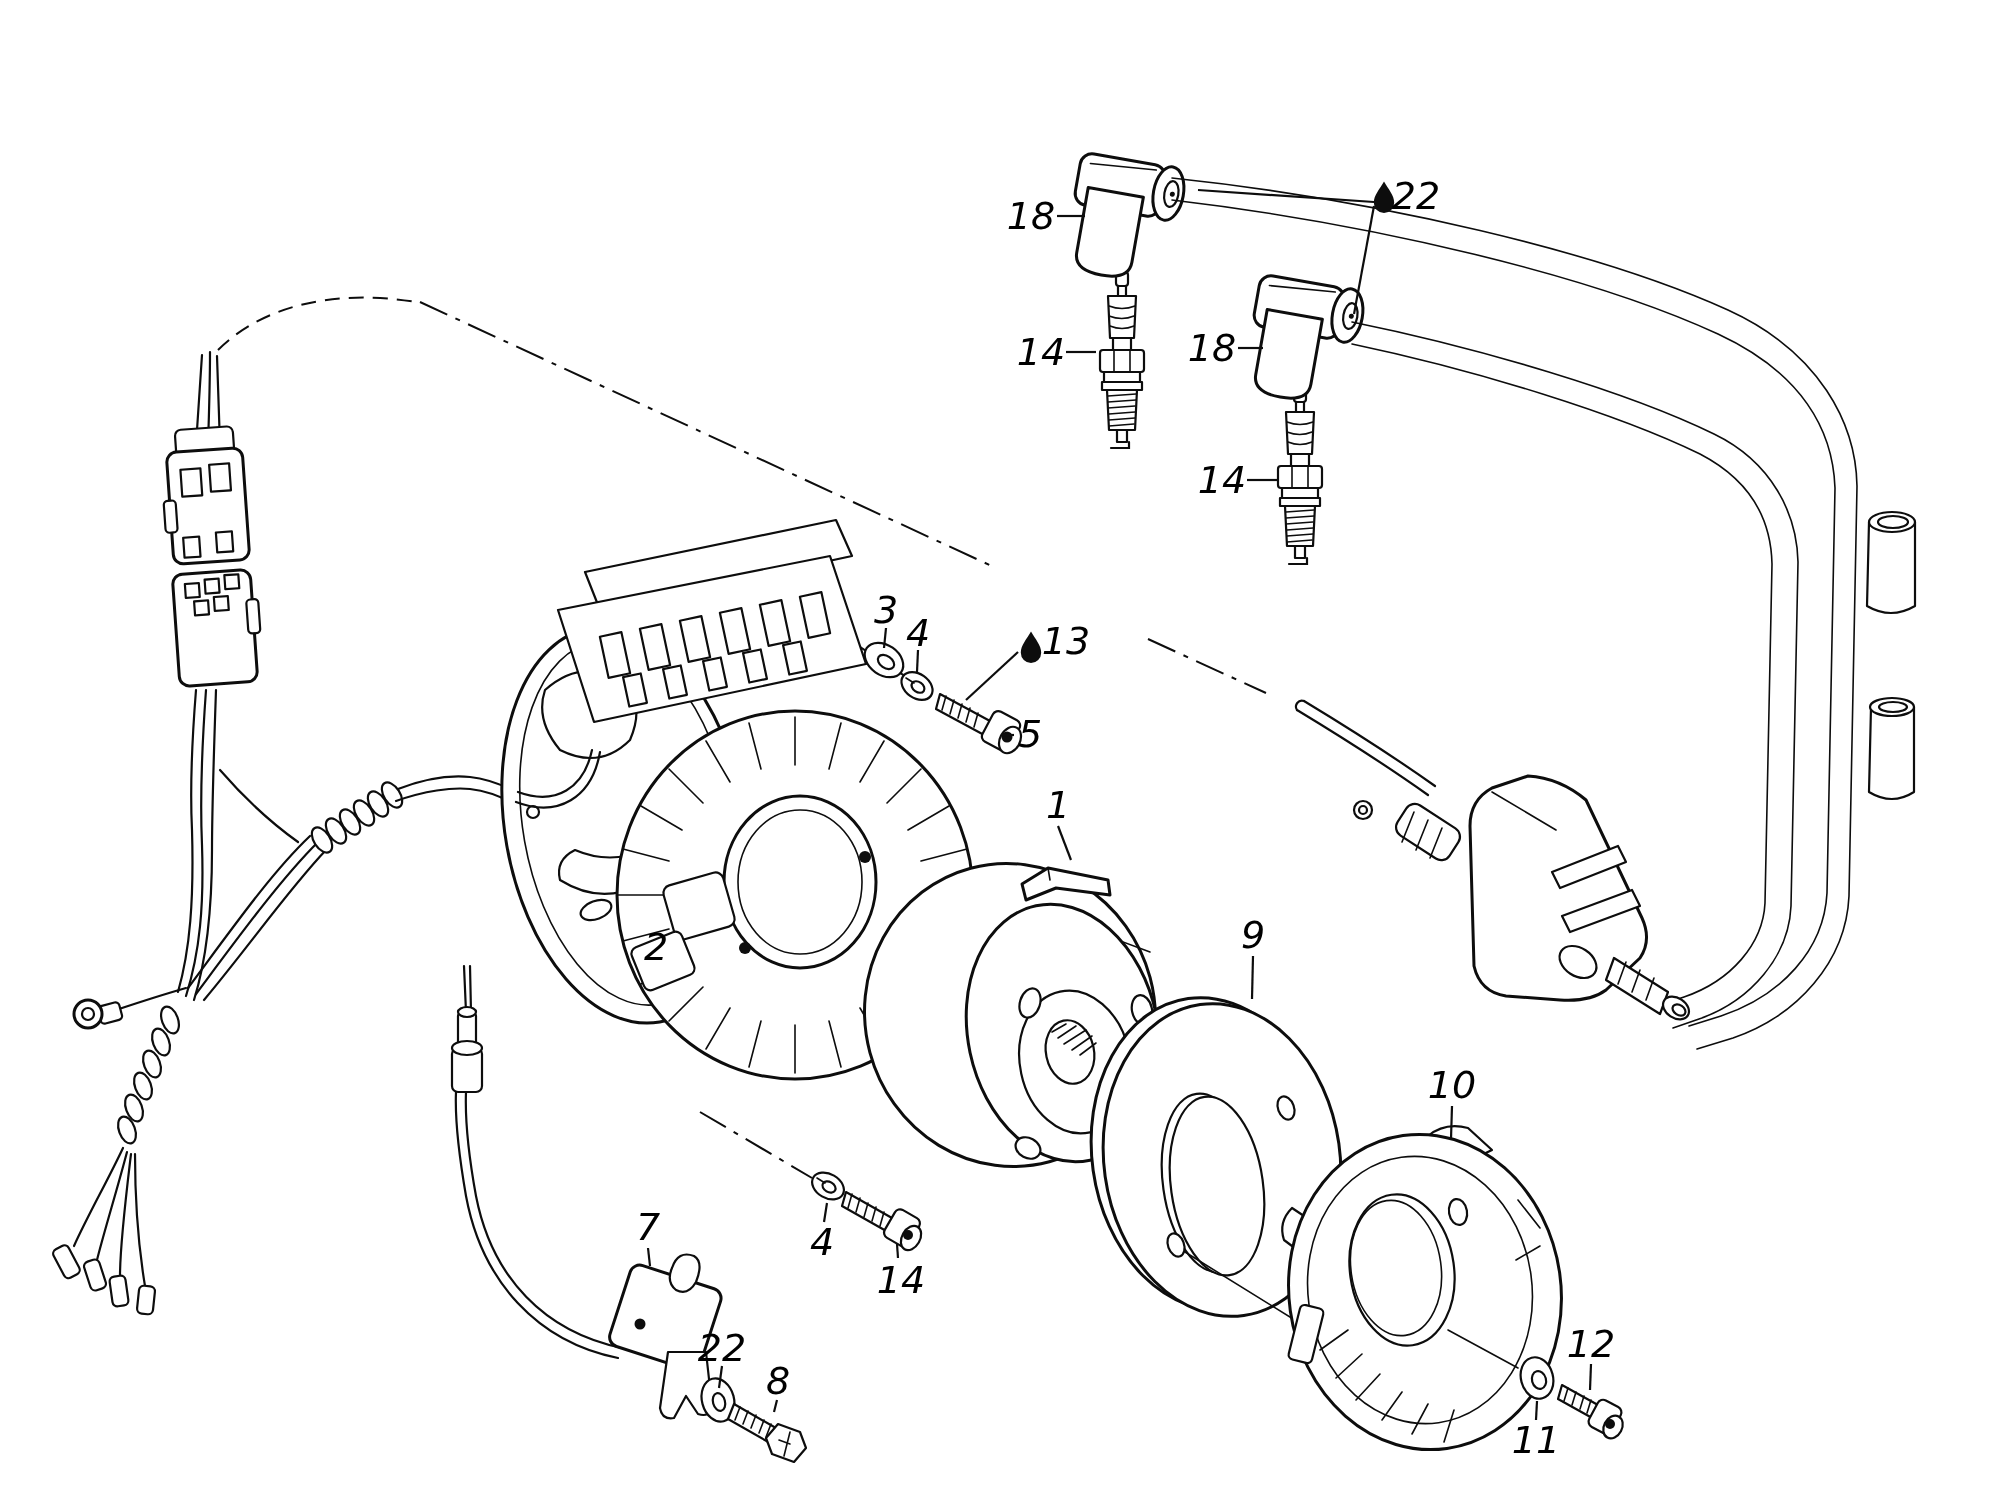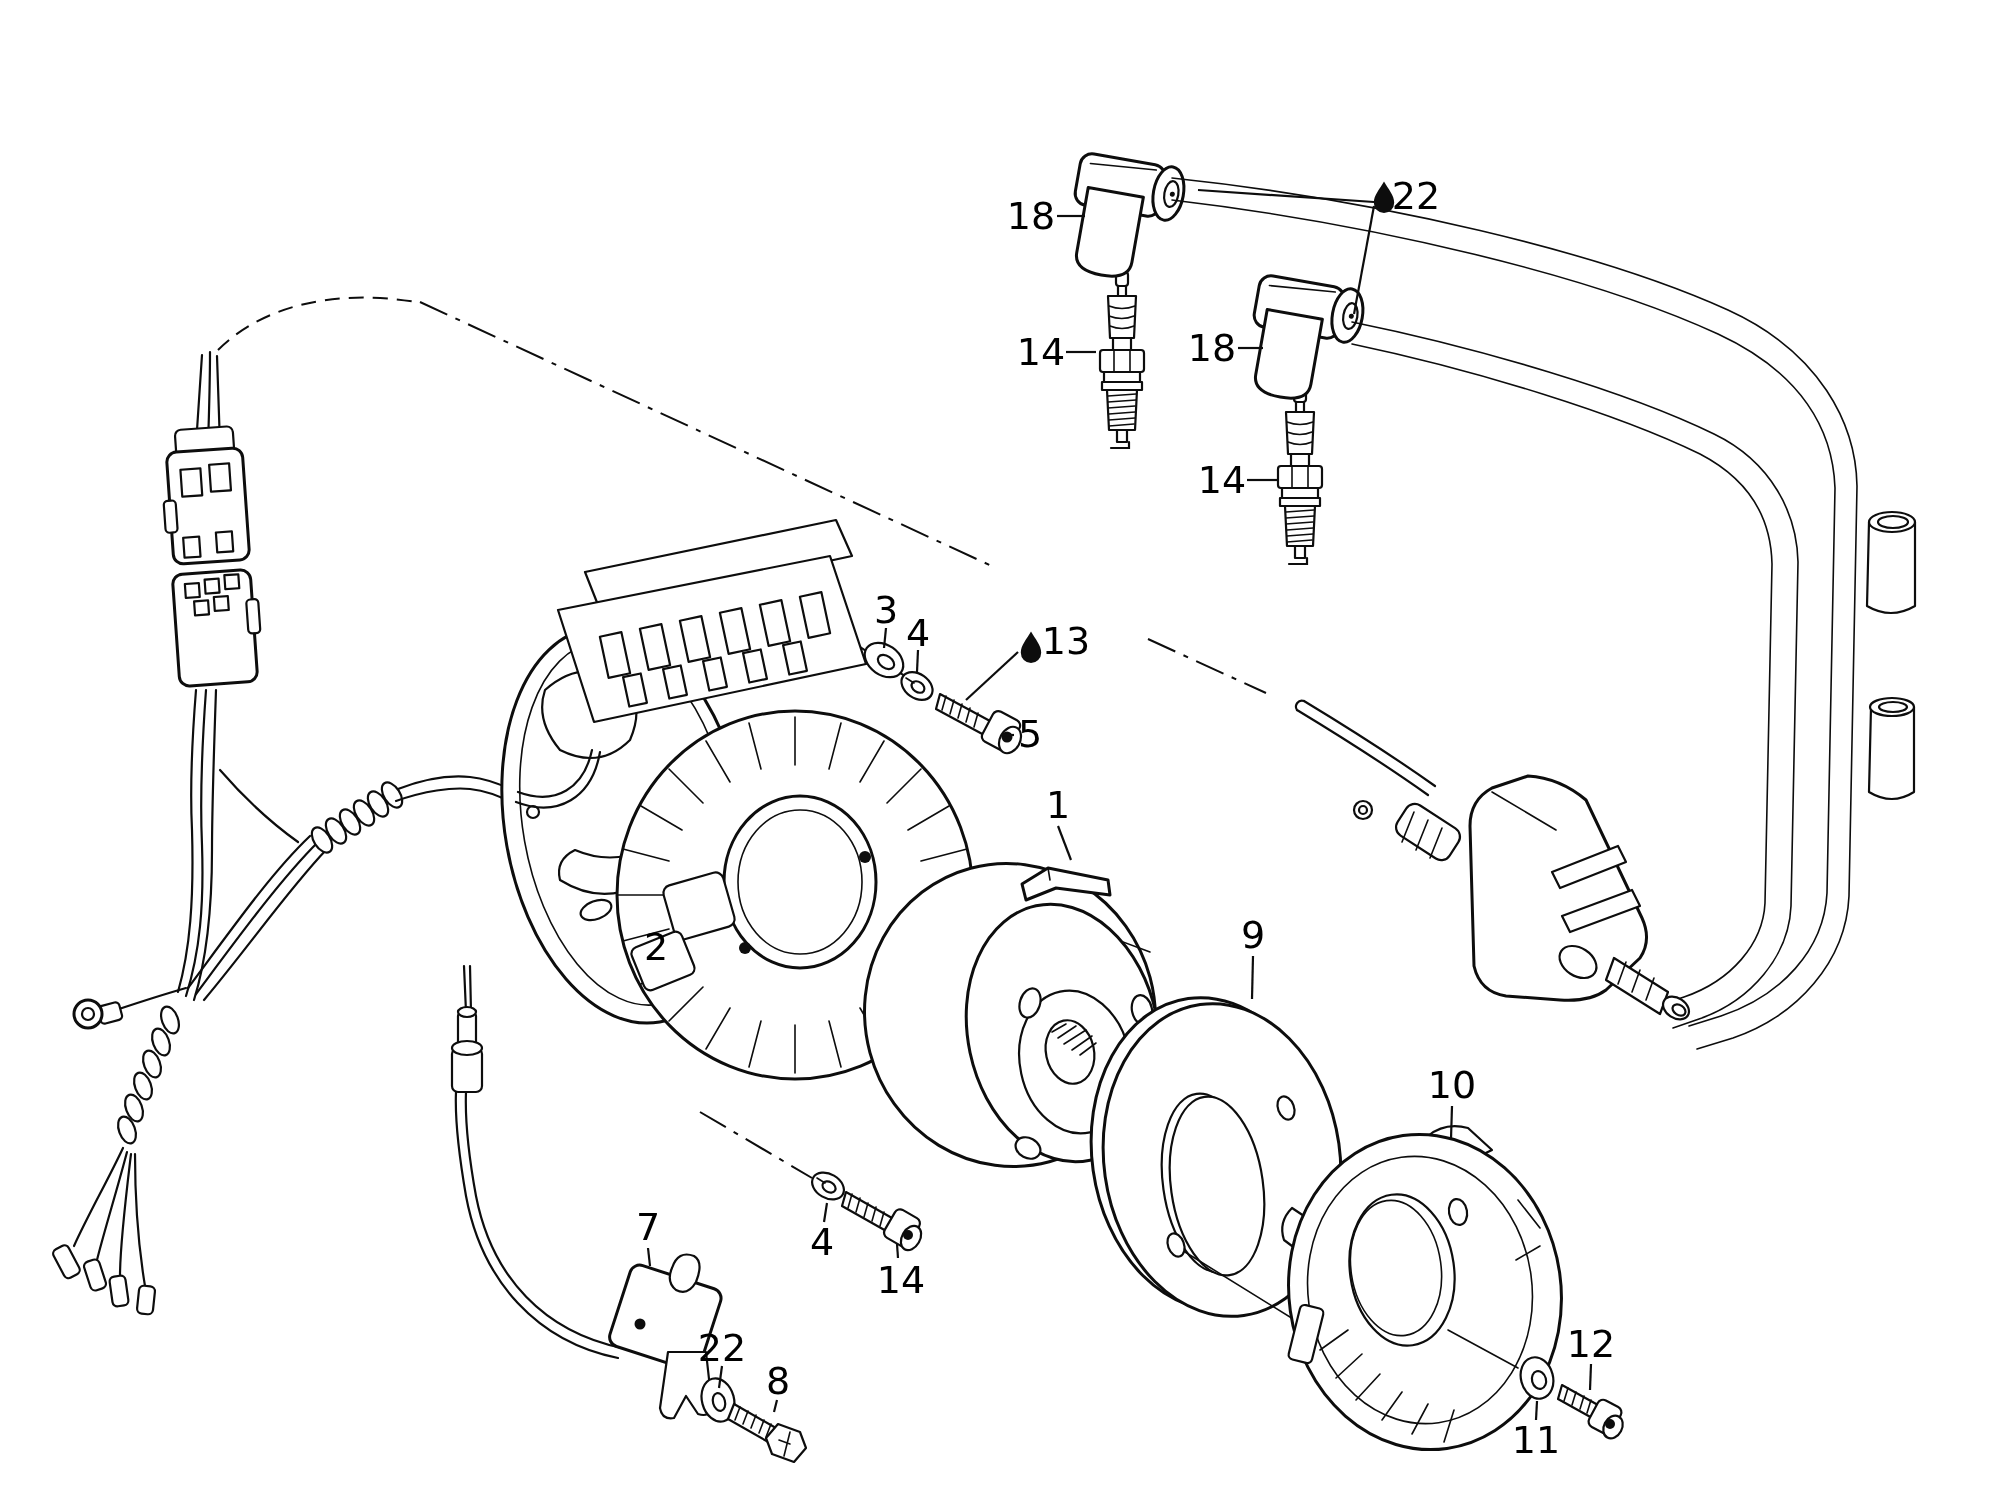--- a/index.html
+++ b/index.html
@@ -1,16 +1,16 @@
 <!DOCTYPE html>
 <html><head>
 <meta charset="utf-8">
 <style>
   html,body{margin:0;padding:0;background:#fff;}
-  .stage{width:2016px;height:1504px;position:relative;background:#fff;overflow:hidden;}
+  .stage{width:2016px;height:1504px;position:relative;background:#fff;overflow:hidden;font-style:italic;}
   svg{display:block;}
   .ol3{fill:#fff;stroke:#0d0d0d;stroke-width:3;stroke-linejoin:round;stroke-linecap:round;}
   .ol2{fill:#fff;stroke:#0d0d0d;stroke-width:2.2;stroke-linejoin:round;stroke-linecap:round;}
   .ln{fill:none;stroke:#0d0d0d;stroke-width:2.2;stroke-linecap:round;}
   .thin{fill:none;stroke:#0d0d0d;stroke-width:1.6;stroke-linecap:round;}
   .fillb{fill:#0d0d0d;stroke:none;}
   .leader{fill:none;stroke:#0d0d0d;stroke-width:2.2;}
   .cl{fill:none;stroke:#0d0d0d;stroke-width:2;stroke-dasharray:30 9 5 9;}
   .dash{fill:none;stroke:#0d0d0d;stroke-width:2;stroke-dasharray:15 9;}
   .callout-text{font-family:"DejaVu Sans","Liberation Sans",sans-serif;font-size:38px;fill:#000;

